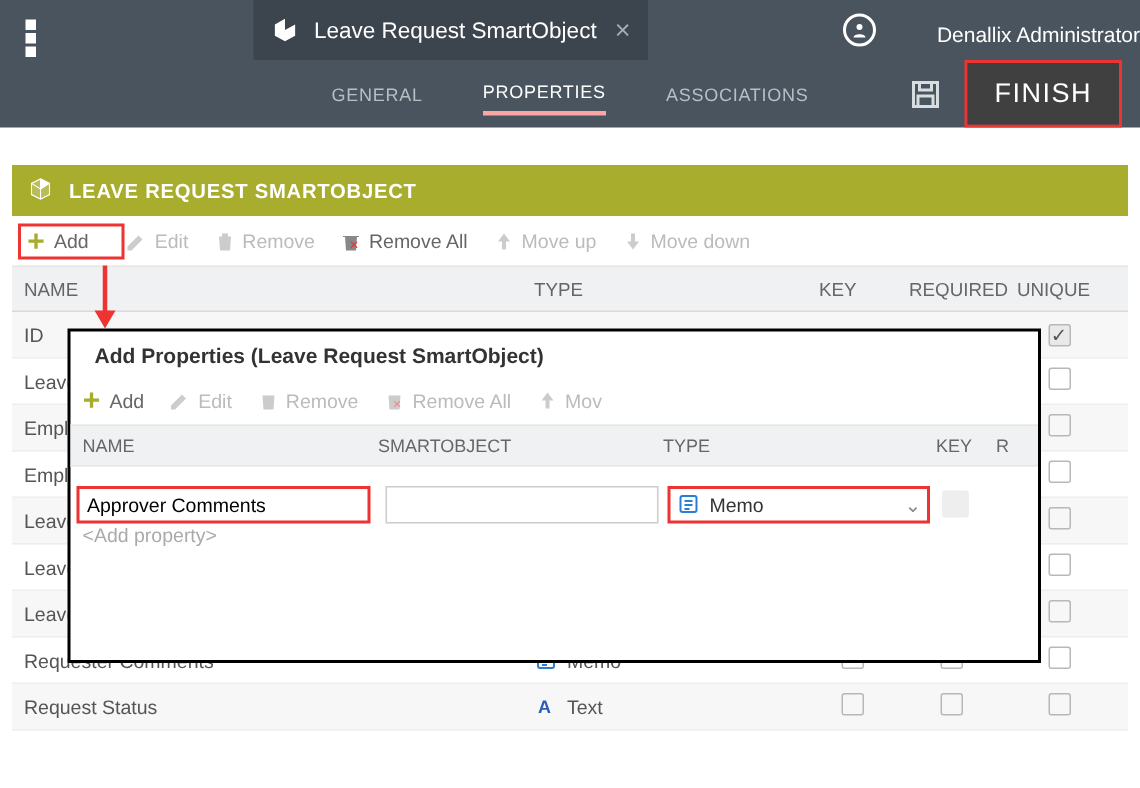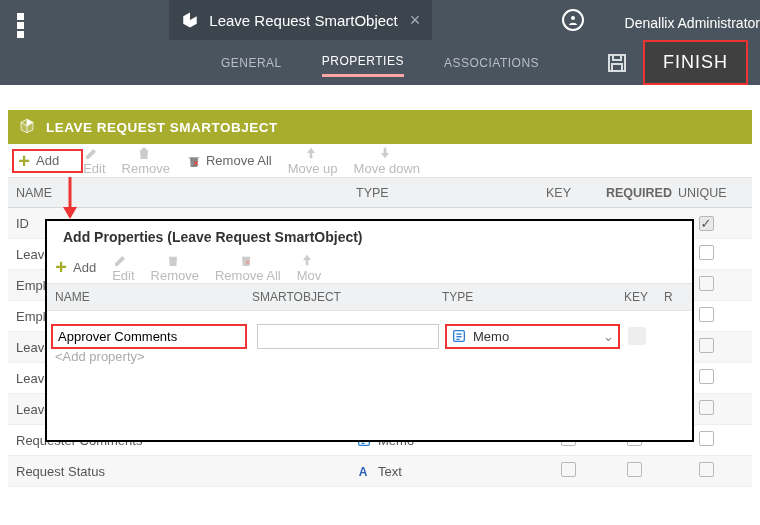--- a/index.html
+++ b/index.html
@@ -24,31 +24,31 @@
 .finish-btn { background: #404040; color: #fff; border: none; padding: 10px 18px; font-size: 18px; letter-spacing: 1px; cursor: pointer; }
 .finish-highlight { border: 2px solid #e33; padding: 0; }
 
 .content { padding: 25px 8px 0 8px; }
 
 .panel-header { background: #a8ad2e; color: #fff; height: 34px; display: flex; align-items: center; padding: 0 10px; font-weight: bold; font-size: 13.5px; letter-spacing: 0.5px; }
 .panel-header .cube-sm { margin-right: 10px; }
 
 .toolbar { background: #fff; border-bottom: 1px solid #e5e5e5; height: 34px; display: flex; align-items: center; padding: 0 6px; }
 .tool-btn { display: flex; align-items: center; margin-right: 16px; color: #666; cursor: pointer; font-size: 13px; }
-.tool-btn.disabled { color: #bbb; flex-direction: column; }
+.tool-btn.disabled { color: #bbb; }
 .tool-btn .ico { width: 16px; height: 16px; margin-right: 4px; display: flex; align-items: center; justify-content: center; }
 .add-highlight { border: 2px solid #e33; padding: 2px 6px 2px 2px; margin-left: -2px; }
 .plus-green { color: #a8ad2e; font-size: 20px; font-weight: bold; line-height: 1; }
 
 .grid-head { background: #f0f1f2; height: 30px; display: flex; align-items: center; font-size: 12.5px; color: #666; border-bottom: 1px solid #d9d9d9; }
 .grid-head div, .grid-row > div { padding: 0 8px; }
 .col-name { width: 340px; }
 .col-type { width: 190px; }
 .col-key { width: 60px; text-align: left; }
-.col-req { width: 72px; text-align: left; font-weight: bold; }
+.col-req { width: 72px; text-align: left; }
 .col-uni { width: 72px; text-align: left; }
 
 .grid-row { height: 31px; display: flex; align-items: center; border-bottom: 1px solid #eee; font-size: 13px; color: #555; }
 .grid-row.alt { background: #f7f7f7; }
 .grid-row .check { width: 15px; height: 15px; border: 1px solid #b8b8b8; border-radius: 2px; display: inline-flex; align-items: center; justify-content: center; }
 .grid-row .check.on { background: #e9e9e9; }
 .grid-row .col-key, .grid-row .col-req, .grid-row .col-uni { text-align: center; }
 .type-ico { width: 16px; height: 16px; margin-right: 6px; display: inline-flex; vertical-align: middle; }
 .type-cell { display: flex; align-items: center; }
 

